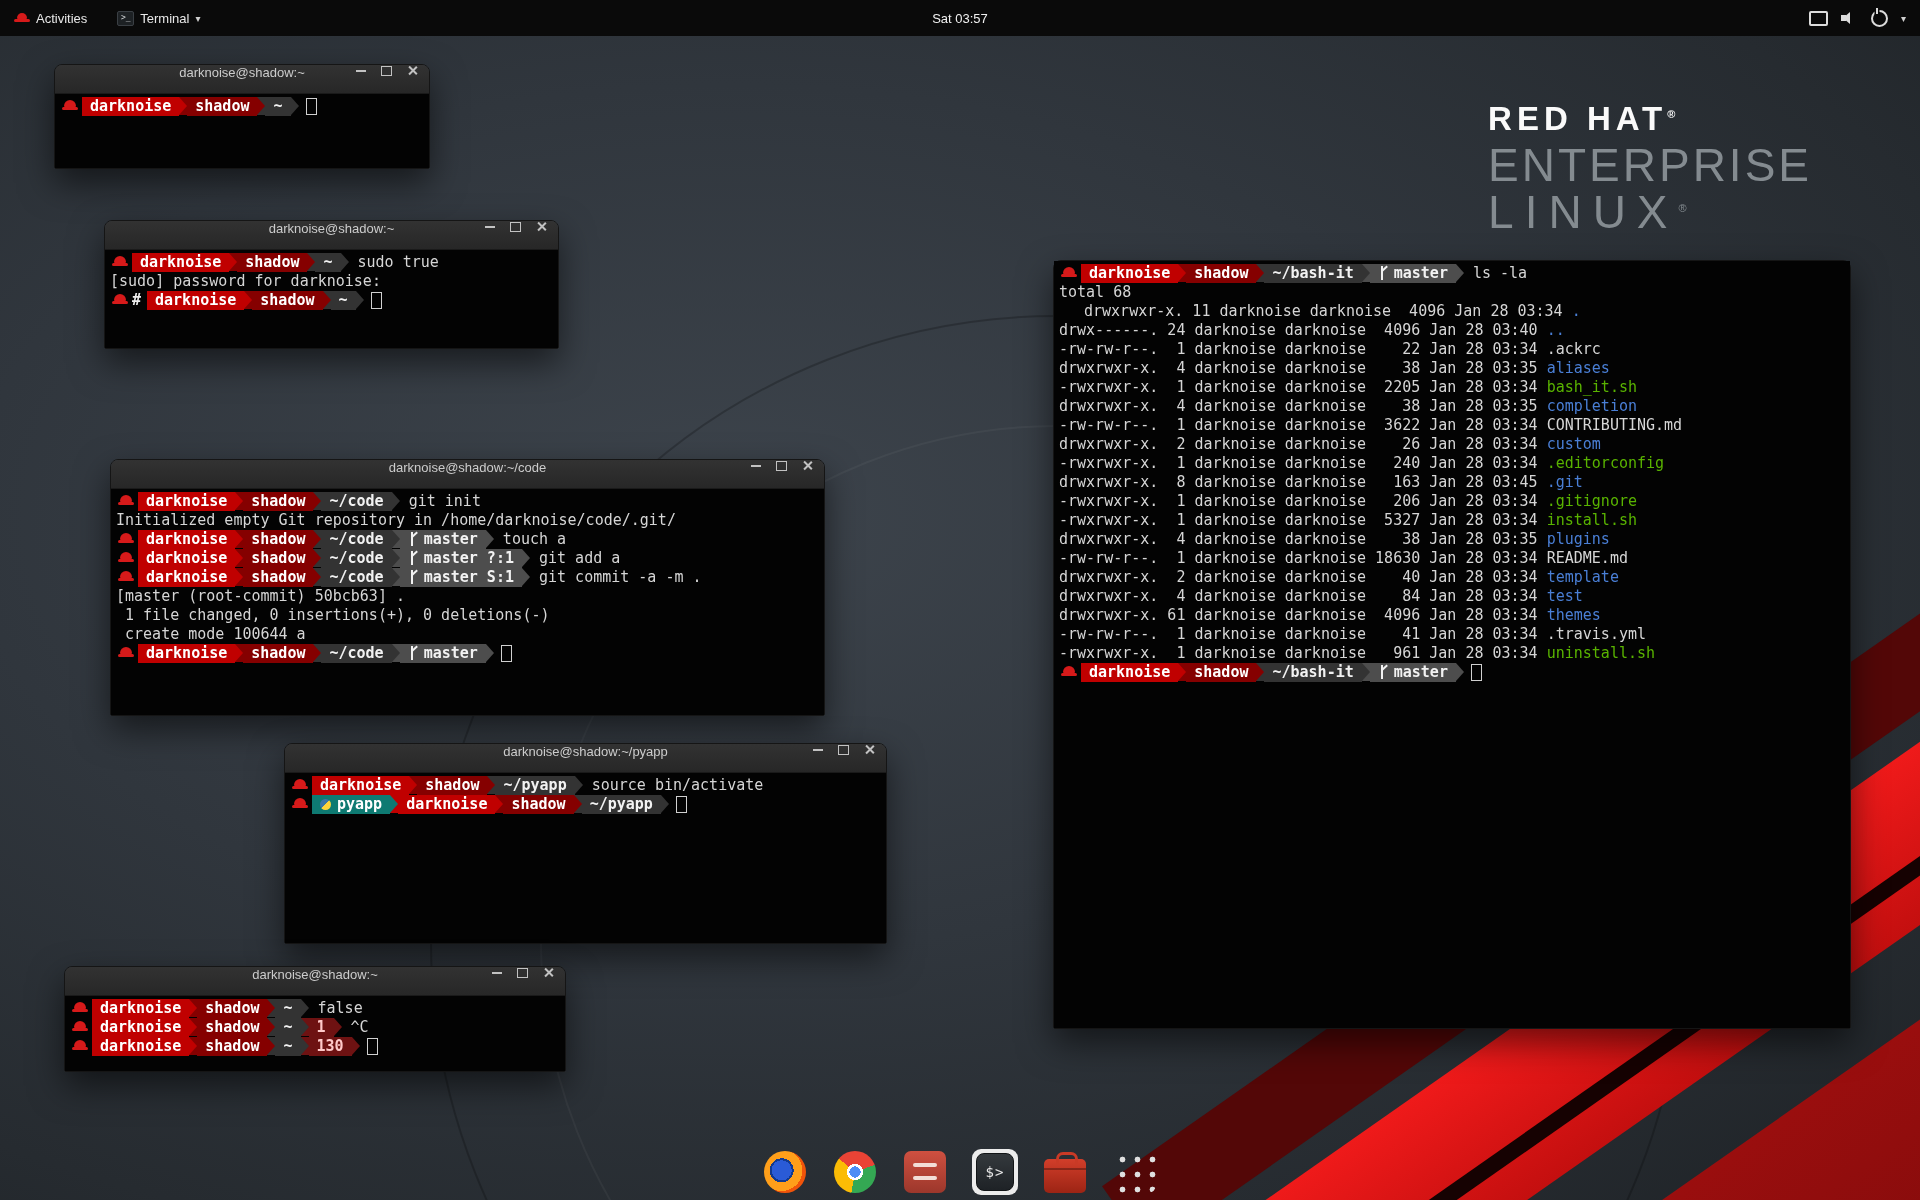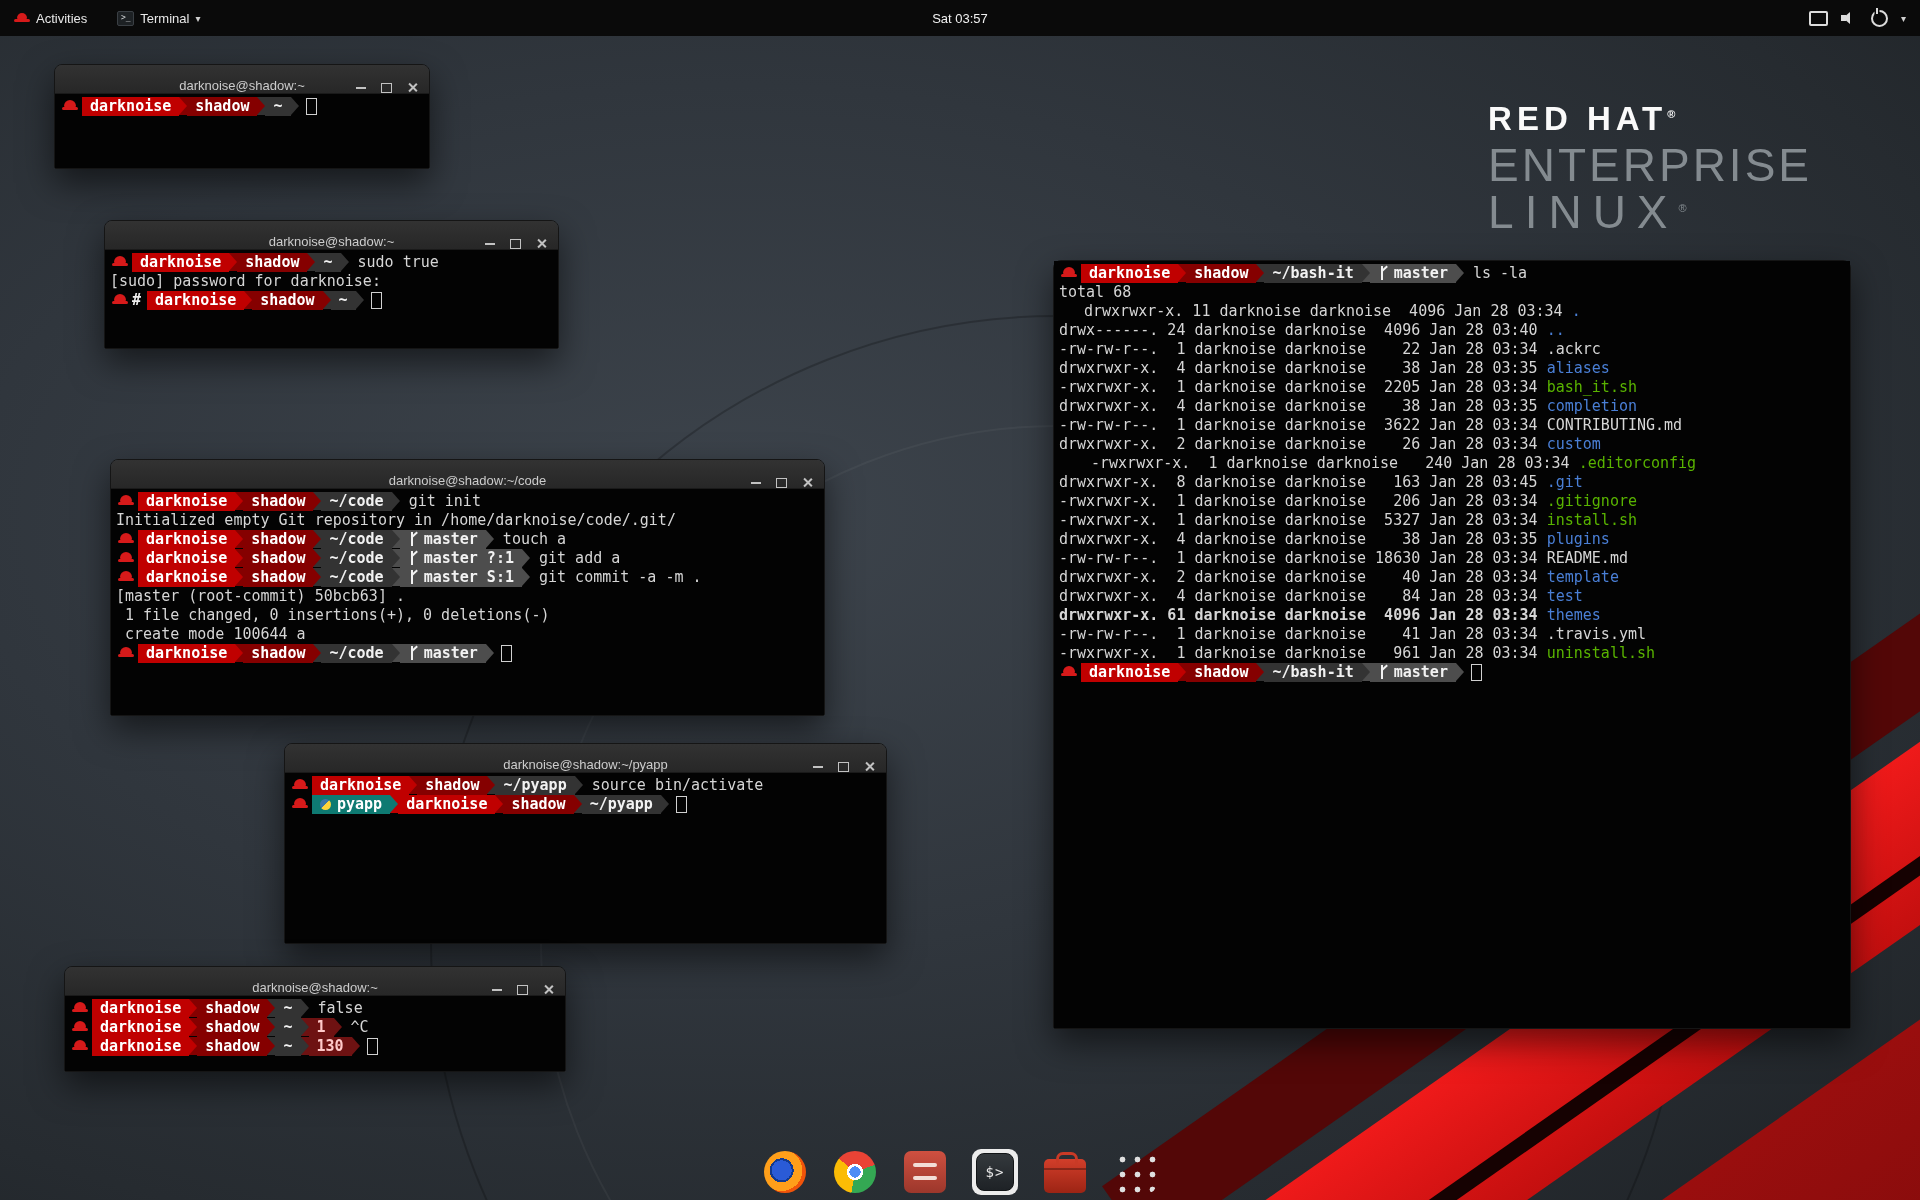--- a/index.html
+++ b/index.html
@@ -39,21 +39,21 @@
   .brand-line3{font-size:46px;letter-spacing:11px;line-height:1.02;}
   .reg{font-size:11px;vertical-align:super;}
   
   .win{position:absolute;display:flex;flex-direction:column;border:1px solid #151515;border-radius:8px 8px 2px 2px;box-shadow:0 14px 34px rgba(0,0,0,0.55);z-index:5;}
   .win0{left:54px;top:64px;width:374px;height:103px;}
   .win1{left:104px;top:220px;width:453px;height:127px;}
   .win2{left:110px;top:459px;width:713px;height:255px;}
   .win3{left:284px;top:743px;width:601px;height:199px;}
   .win4{left:64px;top:966px;width:500px;height:104px;}
   .win5{left:1053px;top:260px;width:796px;height:767px;}
-  .titlebar{height:28px;flex:0 0 28px;background:linear-gradient(#323232,#272727);border-bottom:1px solid #1a1a1a;border-radius:7px 7px 0 0;position:relative;display:flex;align-items:flex-end;}
+  .titlebar{height:28px;flex:0 0 28px;background:linear-gradient(#323232,#272727);border-bottom:1px solid #1a1a1a;border-radius:7px 7px 0 0;position:relative;display:flex;align-items:flex-start;}
   .titlebar .title{position:absolute;left:0;right:0;text-align:center;font-size:13px;color:#cccccc;pointer-events:none;}
   .controls{margin-left:auto;display:flex;align-items:center;gap:15px;padding-right:11px;z-index:2;}
   .btn-min{width:10px;height:2px;background:#c2c2c2;}
   .btn-max{width:9px;height:8px;border:1.5px solid #c2c2c2;}
   .btn-close{position:relative;width:11px;height:11px;}
   .btn-close::before,.btn-close::after{content:"";position:absolute;left:5px;top:0;width:1.6px;height:11px;background:#c2c2c2;}
   .btn-close::before{transform:rotate(45deg);}
   .btn-close::after{transform:rotate(-45deg);}
   .term-body{flex:1;background:#030303;padding:3px 5px;overflow:hidden;font-family:"DejaVu Sans Mono",monospace;font-size:15px;}
   .term-line{display:flex;align-items:stretch;white-space:pre;height:19px;line-height:19px;}
@@ -214,29 +214,29 @@
       <div class="term-line"><span class="rh-icon"></span><span class="pl-seg" style="background: rgb(192, 0, 0); color: rgb(255, 255, 255);">darknoise</span><span class="pl-arrow" style="border-left-color: rgb(192, 0, 0); background: rgb(133, 0, 0);"></span><span class="pl-seg" style="background: rgb(133, 0, 0); color: rgb(255, 255, 255);">shadow</span><span class="pl-arrow" style="border-left-color: rgb(133, 0, 0); background: rgb(51, 51, 51);"></span><span class="pl-seg" style="background: rgb(51, 51, 51); color: rgb(242, 242, 242);">~/bash-it</span><span class="pl-arrow" style="border-left-color: rgb(51, 51, 51); background: rgb(77, 77, 77);"></span><span class="pl-seg" style="background: rgb(77, 77, 77); color: rgb(242, 242, 242);"><span class="branch-glyph"></span>master</span><span class="pl-arrow" style="border-left-color: rgb(77, 77, 77); background: transparent;"></span><span class="cmd" style="color: rgb(214, 214, 214);"> ls -la</span></div>
       <div class="term-line"><span style="color: rgb(214, 214, 214);">total 68</span></div>
       <div class="term-line"><span style="color: rgb(214, 214, 214); margin-left: 25px;">drwxrwxr-x. 11 darknoise darknoise  4096 Jan 28 03:34 </span><span style="color: rgb(74, 127, 214);">.</span></div>
       <div class="term-line"><span style="color: rgb(214, 214, 214);">drwx------. 24 darknoise darknoise  4096 Jan 28 03:40 </span><span style="color: rgb(74, 127, 214);">..</span></div>
       <div class="term-line"><span style="color: rgb(214, 214, 214);">-rw-rw-r--.  1 darknoise darknoise    22 Jan 28 03:34 </span><span style="color: rgb(214, 214, 214);">.ackrc</span></div>
       <div class="term-line"><span style="color: rgb(214, 214, 214);">drwxrwxr-x.  4 darknoise darknoise    38 Jan 28 03:35 </span><span style="color: rgb(74, 127, 214);">aliases</span></div>
       <div class="term-line"><span style="color: rgb(214, 214, 214);">-rwxrwxr-x.  1 darknoise darknoise  2205 Jan 28 03:34 </span><span style="color: rgb(89, 179, 0);">bash_it.sh</span></div>
       <div class="term-line"><span style="color: rgb(214, 214, 214);">drwxrwxr-x.  4 darknoise darknoise    38 Jan 28 03:35 </span><span style="color: rgb(74, 127, 214);">completion</span></div>
       <div class="term-line"><span style="color: rgb(214, 214, 214);">-rw-rw-r--.  1 darknoise darknoise  3622 Jan 28 03:34 </span><span style="color: rgb(214, 214, 214);">CONTRIBUTING.md</span></div>
       <div class="term-line"><span style="color: rgb(214, 214, 214);">drwxrwxr-x.  2 darknoise darknoise    26 Jan 28 03:34 </span><span style="color: rgb(74, 127, 214);">custom</span></div>
-      <div class="term-line"><span style="color: rgb(214, 214, 214); margin-left: 32px;">-rwxrwxr-x.  1 darknoise darknoise   240 Jan 28 03:34 </span><span style="color: rgb(89, 179, 0);">.editorconfig</span></div>
+      <div class="term-line"><span style="color: rgb(214, 214, 214);">-rwxrwxr-x.  1 darknoise darknoise   240 Jan 28 03:34 </span><span style="color: rgb(89, 179, 0);">.editorconfig</span></div>
       <div class="term-line"><span style="color: rgb(214, 214, 214);">drwxrwxr-x.  8 darknoise darknoise   163 Jan 28 03:45 </span><span style="color: rgb(74, 127, 214);">.git</span></div>
       <div class="term-line"><span style="color: rgb(214, 214, 214);">-rwxrwxr-x.  1 darknoise darknoise   206 Jan 28 03:34 </span><span style="color: rgb(89, 179, 0);">.gitignore</span></div>
       <div class="term-line"><span style="color: rgb(214, 214, 214);">-rwxrwxr-x.  1 darknoise darknoise  5327 Jan 28 03:34 </span><span style="color: rgb(89, 179, 0);">install.sh</span></div>
       <div class="term-line"><span style="color: rgb(214, 214, 214);">drwxrwxr-x.  4 darknoise darknoise    38 Jan 28 03:35 </span><span style="color: rgb(74, 127, 214);">plugins</span></div>
       <div class="term-line"><span style="color: rgb(214, 214, 214);">-rw-rw-r--.  1 darknoise darknoise 18630 Jan 28 03:34 </span><span style="color: rgb(214, 214, 214);">README.md</span></div>
       <div class="term-line"><span style="color: rgb(214, 214, 214);">drwxrwxr-x.  2 darknoise darknoise    40 Jan 28 03:34 </span><span style="color: rgb(74, 127, 214);">template</span></div>
       <div class="term-line"><span style="color: rgb(214, 214, 214);">drwxrwxr-x.  4 darknoise darknoise    84 Jan 28 03:34 </span><span style="color: rgb(74, 127, 214);">test</span></div>
-      <div class="term-line"><span style="color: rgb(214, 214, 214); font-weight: bold;">drwxrwxr-x. 61 darknoise darknoise  4096 Jan 28 03:34 </span><span style="color: rgb(74, 127, 214);">themes</span></div>
+      <div class="term-line"><span style="color: rgb(214, 214, 214);">drwxrwxr-x. 61 darknoise darknoise  4096 Jan 28 03:34 </span><span style="color: rgb(74, 127, 214);">themes</span></div>
       <div class="term-line"><span style="color: rgb(214, 214, 214);">-rw-rw-r--.  1 darknoise darknoise    41 Jan 28 03:34 </span><span style="color: rgb(214, 214, 214);">.travis.yml</span></div>
       <div class="term-line"><span style="color: rgb(214, 214, 214);">-rwxrwxr-x.  1 darknoise darknoise   961 Jan 28 03:34 </span><span style="color: rgb(89, 179, 0);">uninstall.sh</span></div>
       <div class="term-line"><span class="rh-icon"></span><span class="pl-seg" style="background: rgb(192, 0, 0); color: rgb(255, 255, 255);">darknoise</span><span class="pl-arrow" style="border-left-color: rgb(192, 0, 0); background: rgb(133, 0, 0);"></span><span class="pl-seg" style="background: rgb(133, 0, 0); color: rgb(255, 255, 255);">shadow</span><span class="pl-arrow" style="border-left-color: rgb(133, 0, 0); background: rgb(51, 51, 51);"></span><span class="pl-seg" style="background: rgb(51, 51, 51); color: rgb(242, 242, 242);">~/bash-it</span><span class="pl-arrow" style="border-left-color: rgb(51, 51, 51); background: rgb(77, 77, 77);"></span><span class="pl-seg" style="background: rgb(77, 77, 77); color: rgb(242, 242, 242);"><span class="branch-glyph"></span>master</span><span class="pl-arrow" style="border-left-color: rgb(77, 77, 77); background: transparent;"></span><span class="cursor"></span></div>
     </div>
 </div>
 
 <div class="dock">
     <div class="dock-item icon-firefox">
       <div class="glyph"></div>
     </div>

